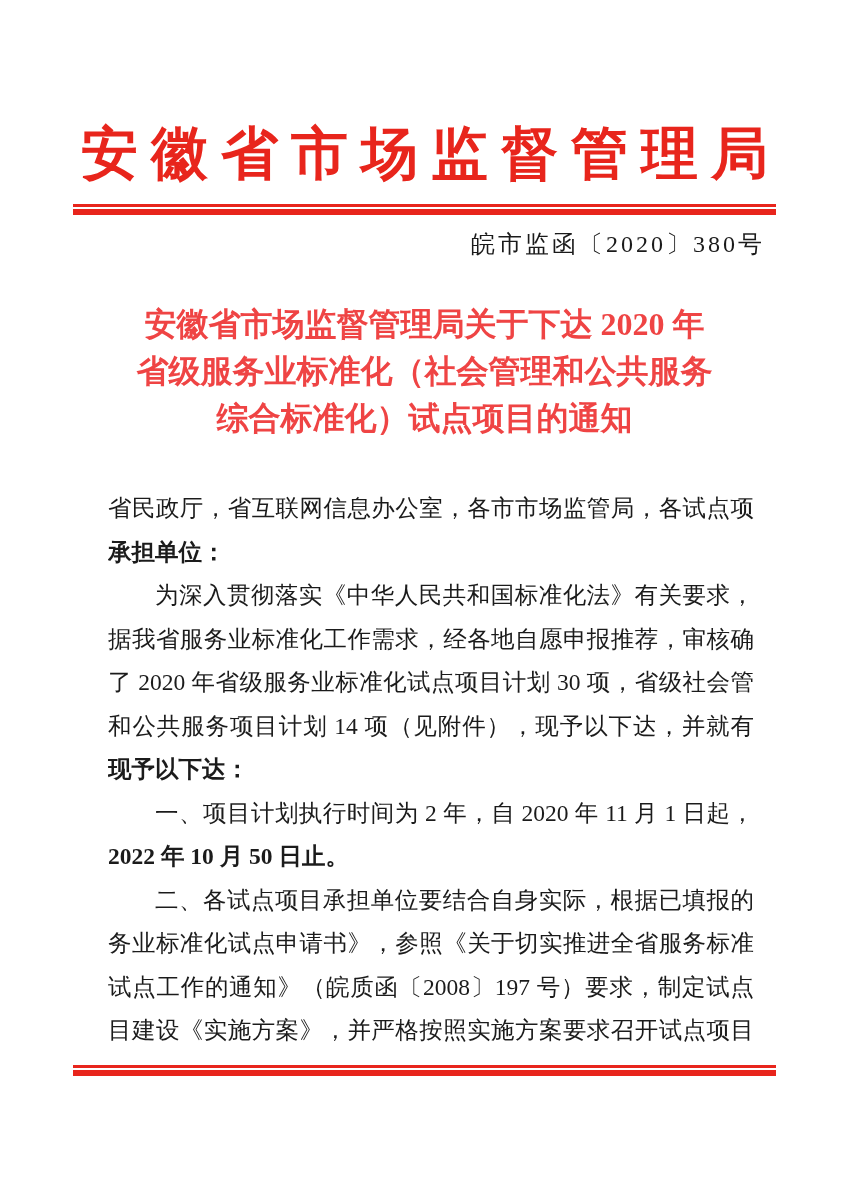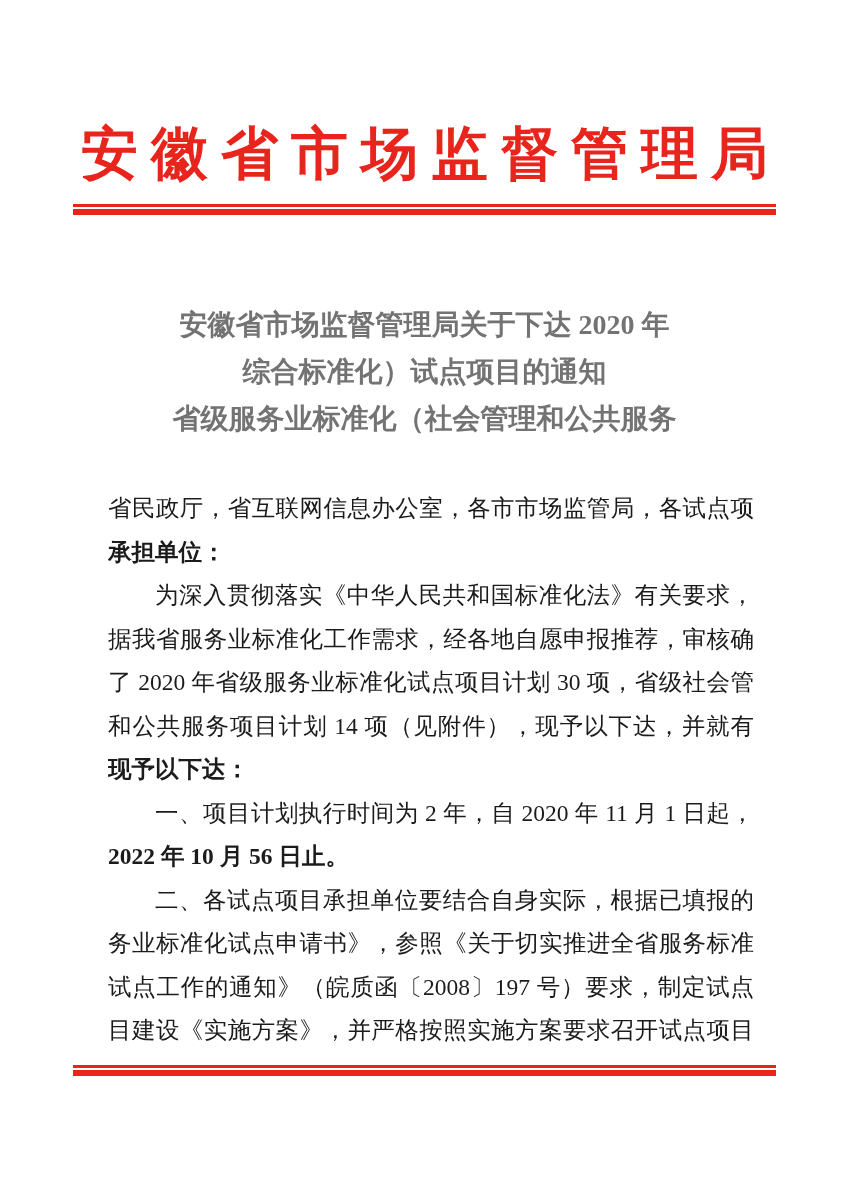--- a/index.html
+++ b/index.html
@@ -53,23 +53,23 @@
     white-space: nowrap;
   }
   
   .doc-title {
     position: absolute;
     top: 301px;
     left: 0;
     right: 0;
     text-align: center;
     font-weight: bold;
-    font-size: 28px;
+    font-size: 32px;
     line-height: 47px;
-    color: #737373;
+    color: #ef4444;
   }
   .doc-title .t-line { white-space: nowrap; }
   
   .doc-body {
     position: absolute;
     top: 487px;
     left: 108px;
     width: 646px;
     font-size: 23.5px;
     color: #1b1b1b;
@@ -90,37 +90,38 @@
 <div class="page">
 
   <div class="agency-name">安徽省市场监督管理局</div>
 
   <div class="rule rule-header">
     <div class="thin"></div>
     <div class="gap"></div>
     <div class="thick"></div>
   </div>
 
+  <div class="doc-number">皖市监函〔2020〕380号</div>
 
   <div class="doc-title">
     <div class="t-line">安徽省市场监督管理局关于下达 2020 年</div>
+    <div class="t-line">省级服务业标准化（社会管理和公共服务</div>
     <div class="t-line">综合标准化）试点项目的通知</div>
-    <div class="t-line">省级服务业标准化（社会管理和公共服务</div>
   </div>
 
   <div class="doc-body">
     <div class="b-line">省民政厅，省互联网信息办公室，各市市场监管局，各试点项目</div>
     <div class="b-line end">承担单位：</div>
     <div class="b-line indent">为深入贯彻落实《中华人民共和国标准化法》有关要求，根</div>
     <div class="b-line">据我省服务业标准化工作需求，经各地自愿申报推荐，审核确定</div>
     <div class="b-line">了 2020 年省级服务业标准化试点项目计划 30 项，省级社会管理</div>
     <div class="b-line">和公共服务项目计划 14 项（见附件），现予以下达，并就有关</div>
     <div class="b-line end">现予以下达：</div>
     <div class="b-line indent">一、项目计划执行时间为 2 年，自 2020 年 11 月 1 日起，至</div>
-    <div class="b-line end">2022 年 10 月 56 日止。</div>
+    <div class="b-line end">2022 年 10 月 50 日止。</div>
     <div class="b-line indent">二、各试点项目承担单位要结合自身实际，根据已填报的《服</div>
     <div class="b-line">务业标准化试点申请书》，参照《关于切实推进全省服务标准化</div>
     <div class="b-line">试点工作的通知》（皖质函〔2008〕197 号）要求，制定试点项</div>
     <div class="b-line">目建设《实施方案》，并严格按照实施方案要求召开试点项目启</div>
   </div>
 
   <div class="rule rule-footer">
     <div class="thin"></div>
     <div class="gap"></div>
     <div class="thick"></div>

